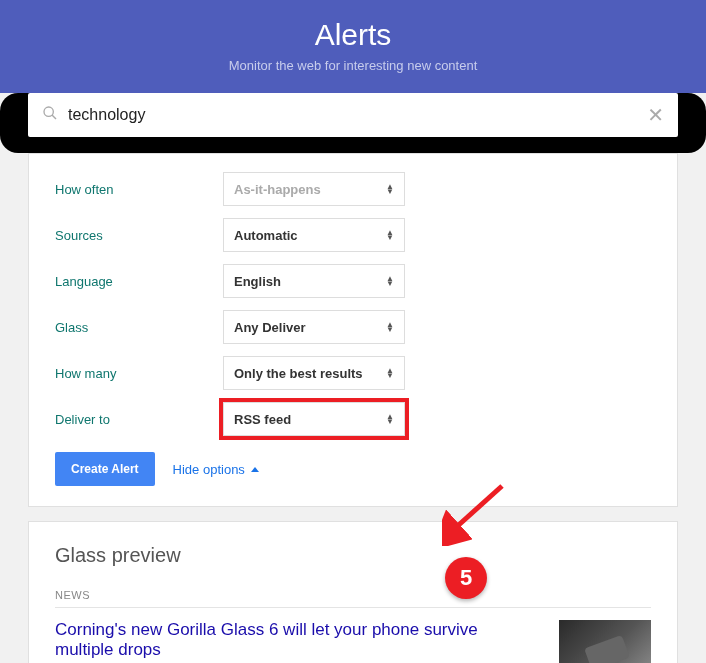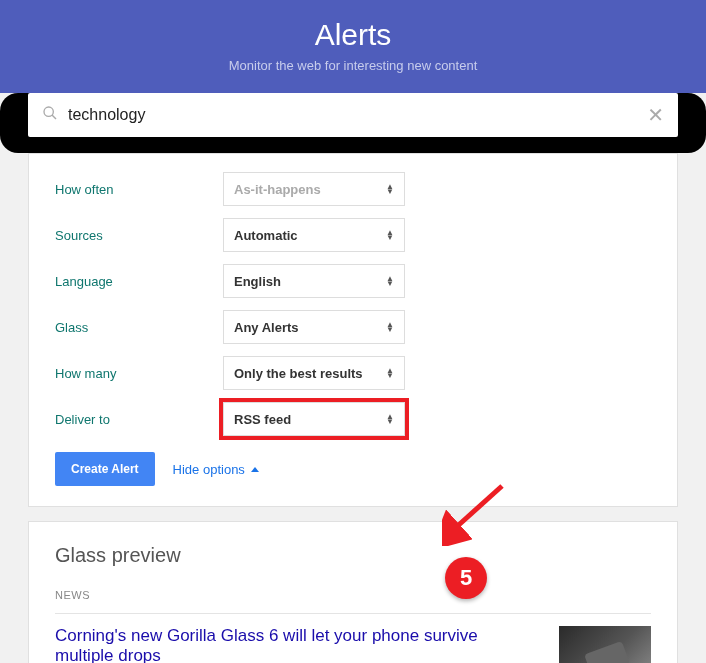--- a/index.html
+++ b/index.html
@@ -168,21 +168,21 @@
   .preview-title {
     font-size: 20px;
     color: #555;
     font-weight: 400;
     margin-bottom: 22px;
   }
   .section-label {
     font-size: 11px;
     color: #888;
     letter-spacing: 0.5px;
-    padding-bottom: 12px;
+    padding-bottom: 6px;
     border-bottom: 1px solid #e4e4e4;
     margin-bottom: 12px;
   }
   .article {
     display: flex;
     gap: 18px;
   }
   .article-text { flex: 1; }
   .article-title {
     font-size: 17px;
@@ -263,21 +263,21 @@
         <span class="arrows">
             <span>▲</span>
             <span>▼</span>
           </span>
       </div>
     </div>
 
     <div class="opt-row">
       <div class="opt-label">Glass</div>
       <div class="select">
-        <span>Any Alerts</span>
+        <span>Any Deliver</span>
         <span class="arrows">
             <span>▲</span>
             <span>▼</span>
           </span>
       </div>
     </div>
 
     <div class="opt-row">
       <div class="opt-label">How many</div>
       <div class="select">

